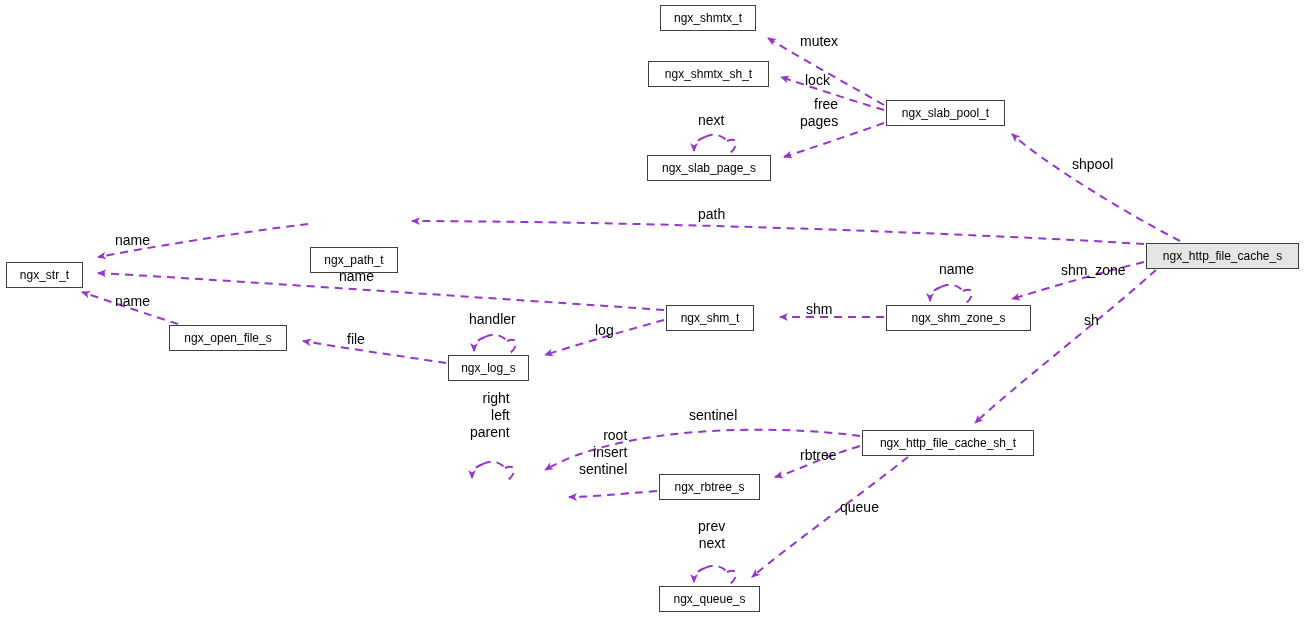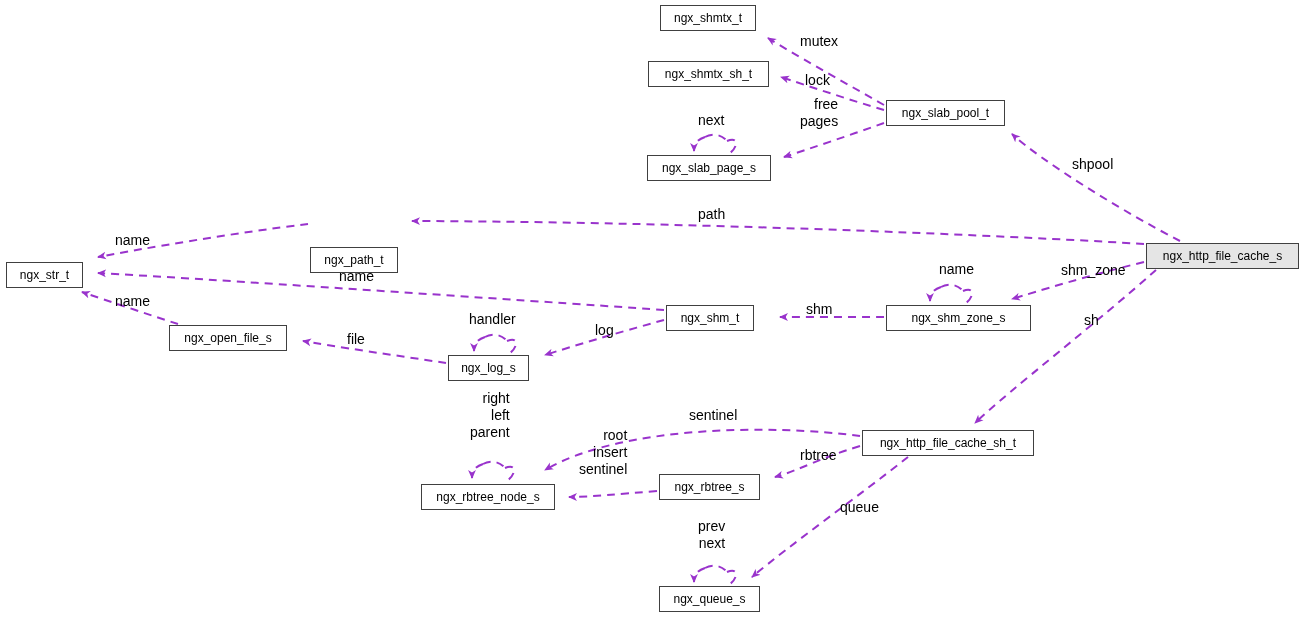--- a/index.html
+++ b/index.html
@@ -168,23 +168,20 @@
   </div>
 
   <div class="node-box" style="left:448px; top:355px; width:81px;">
     <span class="node-label">ngx_log_s</span>
   </div>
 
   <div class="node-box" style="left:862px; top:430px; width:172px;">
     <span class="node-label">ngx_http_file_cache_sh_t</span>
   </div>
 
-  <div class="node-box" style="left:421px; top:484px; width:134px;">
-    <span class="node-label">ngx_rbtree_node_s</span>
-  </div>
 
   <div class="node-box" style="left:659px; top:474px; width:101px;">
     <span class="node-label">ngx_rbtree_s</span>
   </div>
 
   <div class="node-box" style="left:659px; top:586px; width:101px;">
     <span class="node-label">ngx_queue_s</span>
   </div>
 
   <div class="edge-label" style="left: 800px; top: 33px; visibility: visible;">mutex</div>

